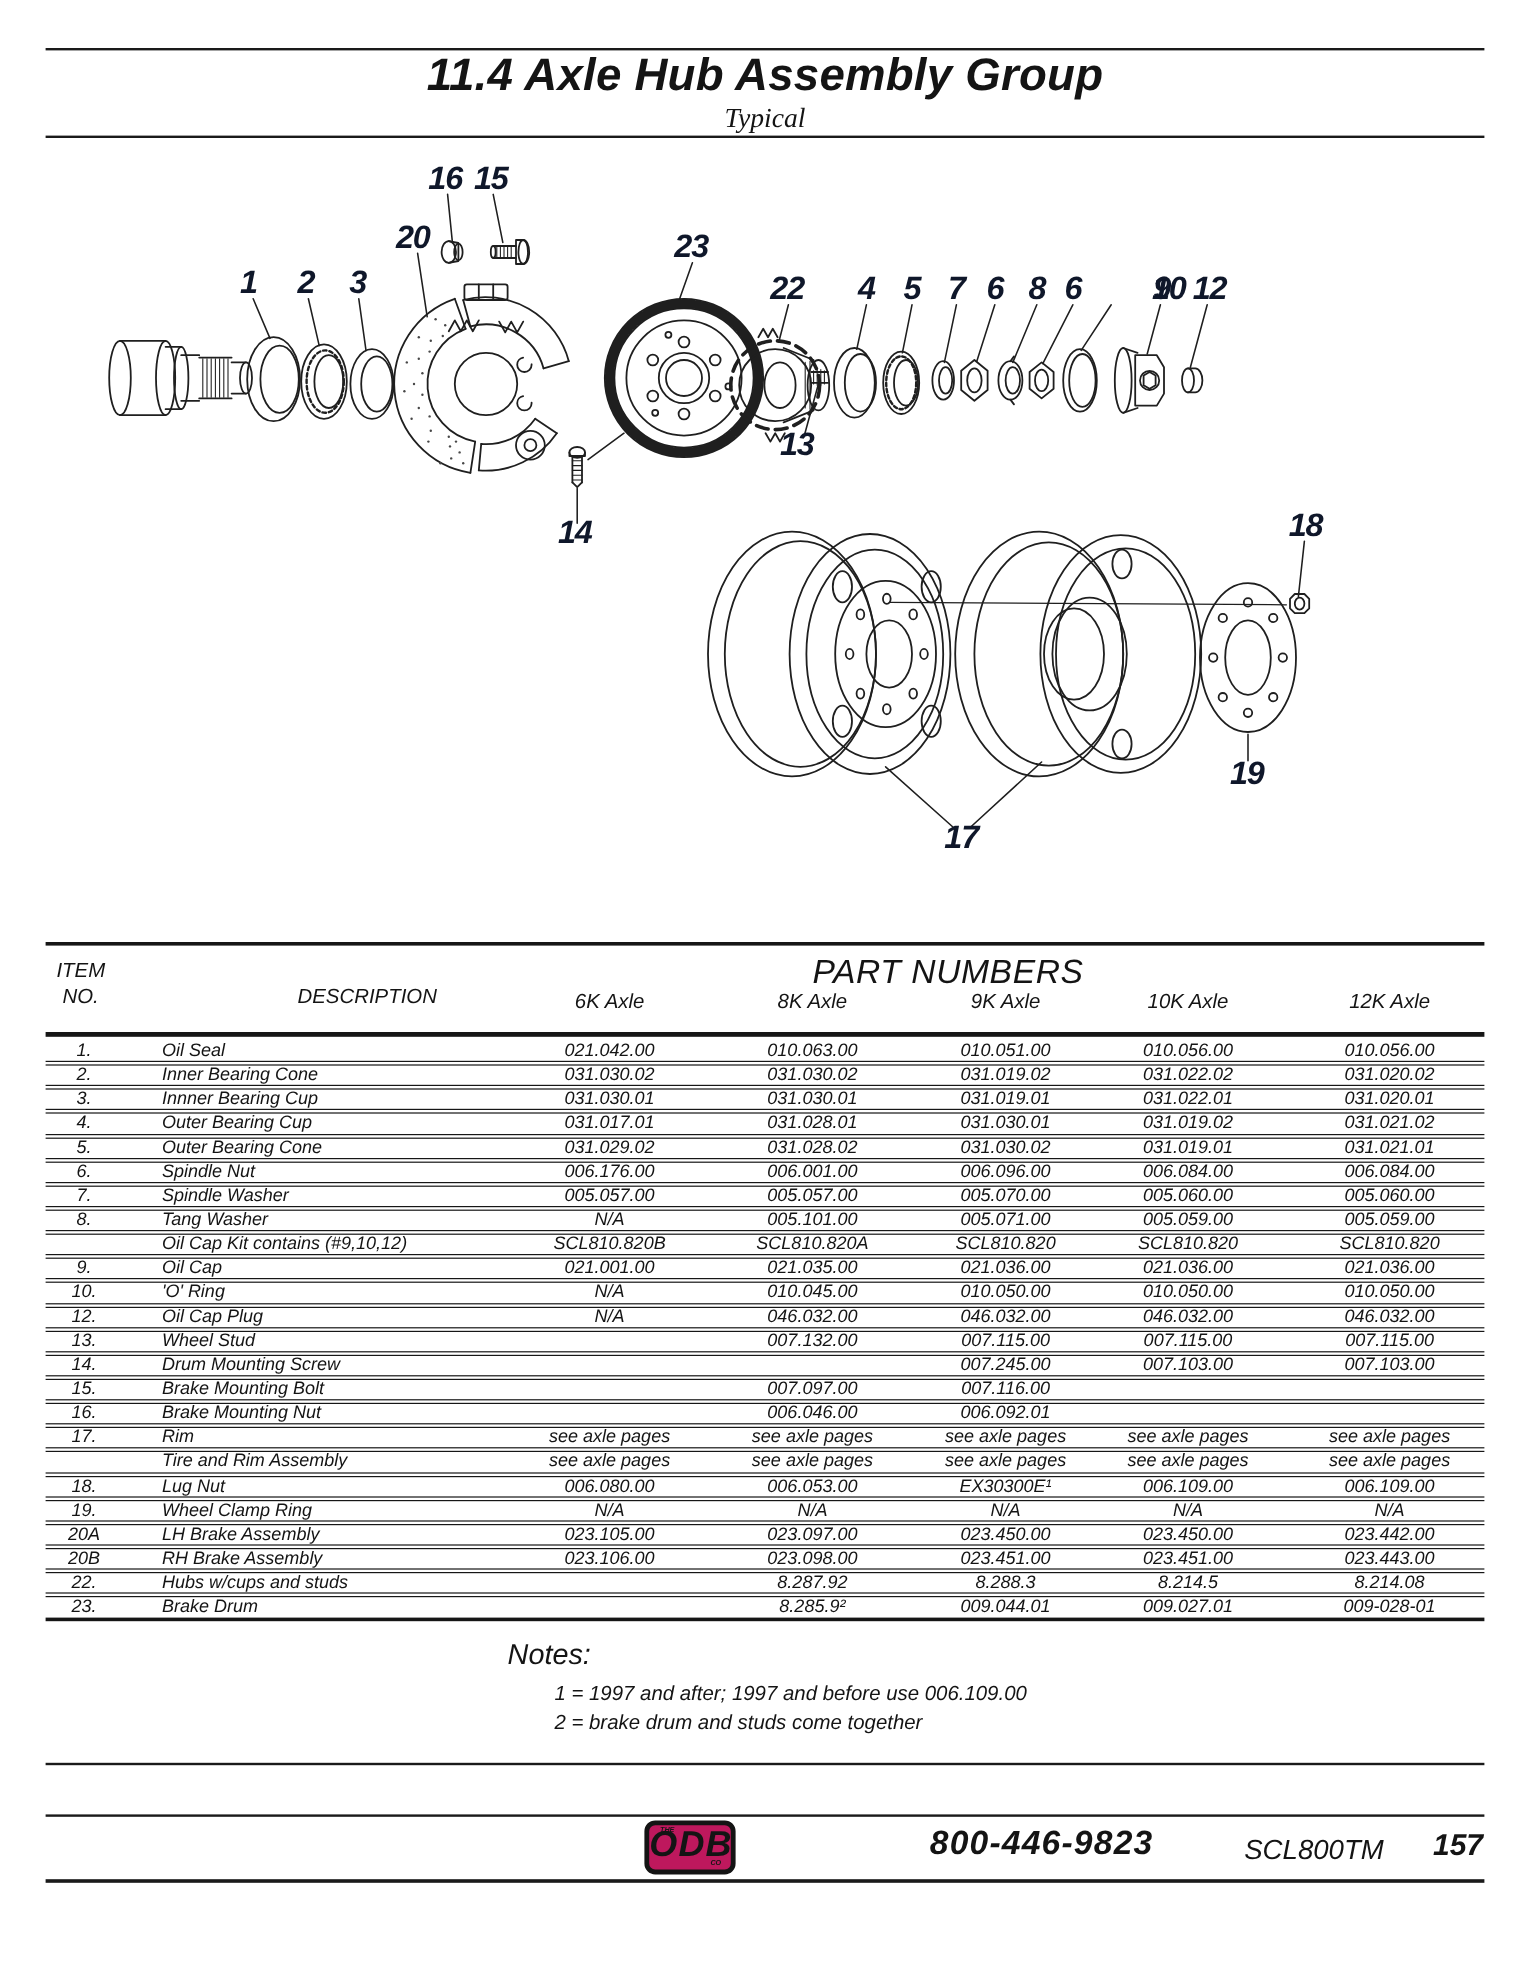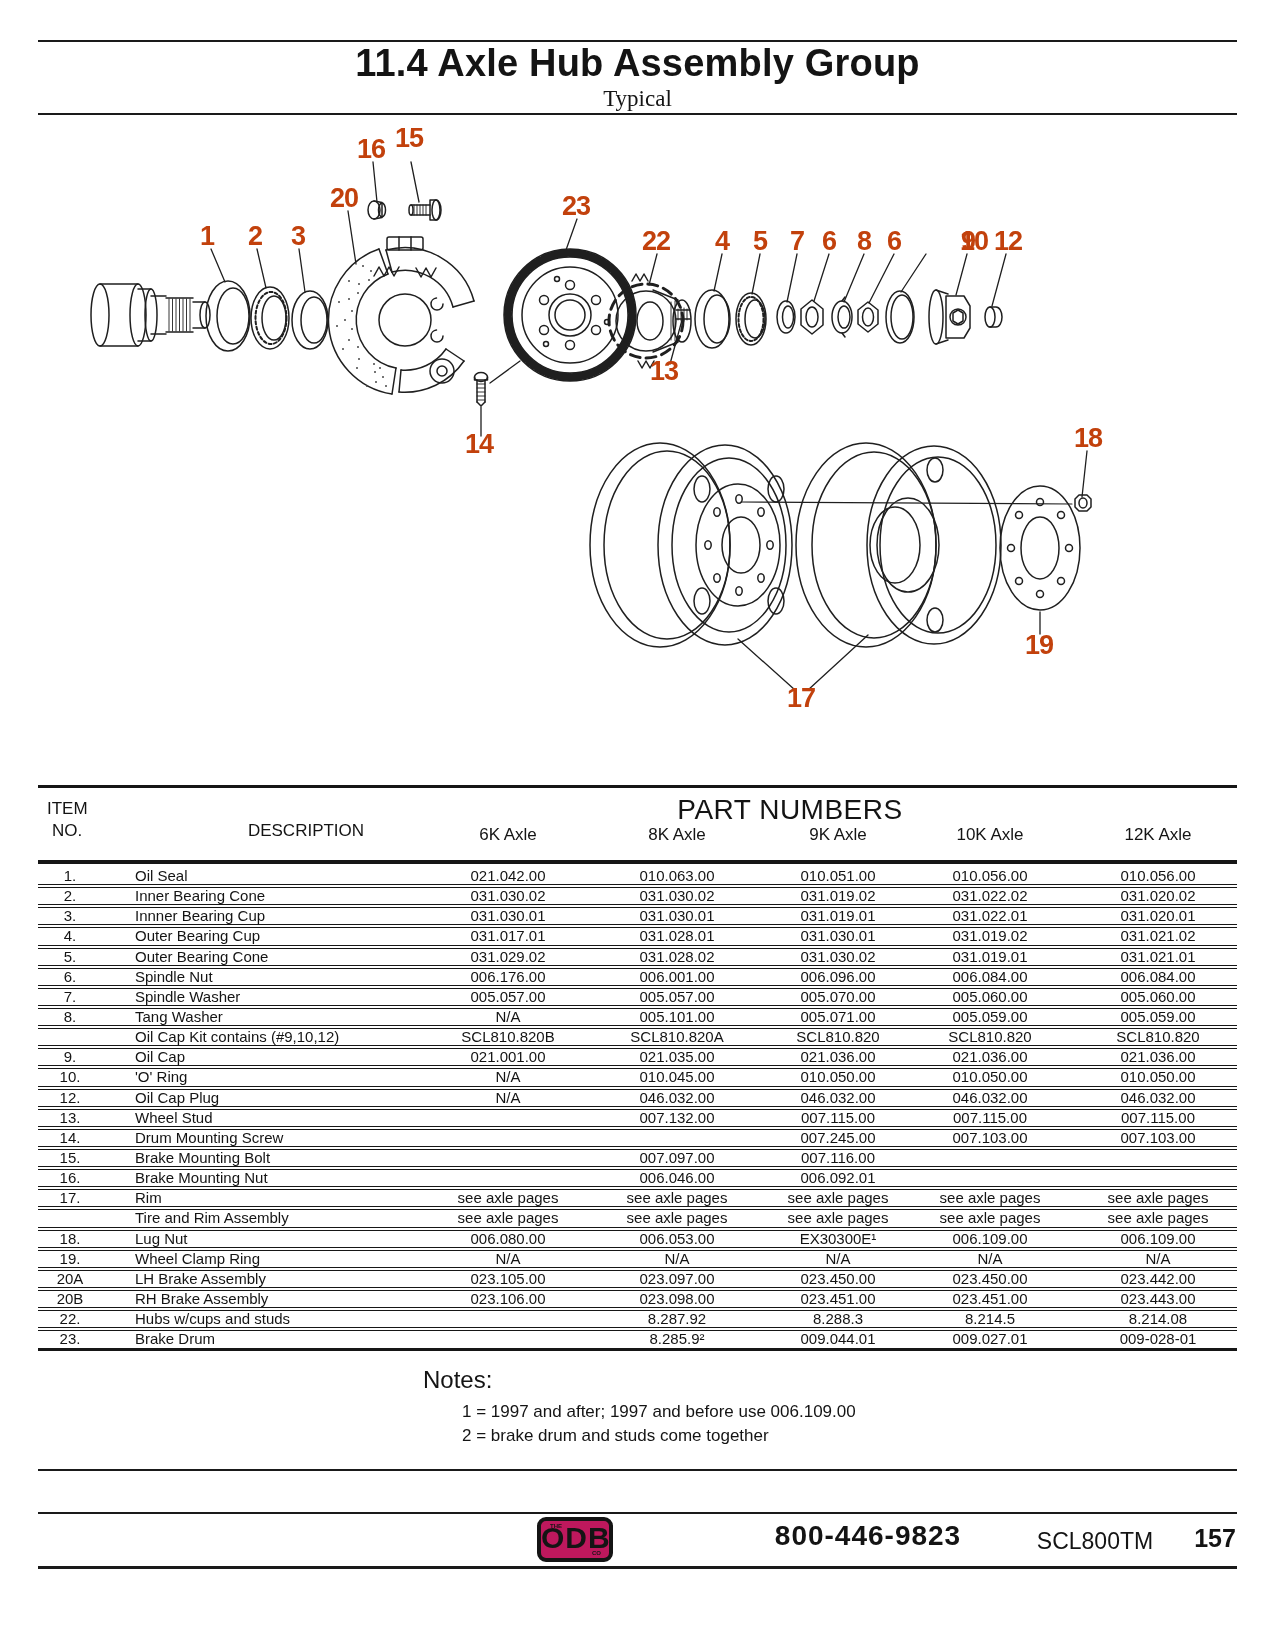--- a/index.html
+++ b/index.html
@@ -1,33 +1,33 @@
 <!DOCTYPE html>
 <html><head>
 <meta charset="utf-8">
 <style>
   html,body{margin:0;padding:0;background:#e8e8e8;}
   .page{position:relative;width:1275px;height:1650px;background:#ffffff;margin:0 auto;
-        font-family:"Liberation Sans", sans-serif;color:#141414;overflow:hidden;}
+        font-family:"Liberation Sans", sans-serif;color:#141414;overflow:hidden;font-style:italic;}
   .rule{position:absolute;left:38px;width:1199px;background:#1a1a1a;}
   .r1{top:40px;height:2px;}
   .r2{top:113px;height:2px;}
   .r-notes{top:1469px;height:1.5px;}
   .r-foot-top{top:1512px;height:2px;}
   .r-foot-bot{top:1566px;height:2.5px;}
 
   .title{position:absolute;top:42px;left:0;width:100%;text-align:center;
          font-size:38px;font-weight:bold;letter-spacing:0.2px;}
   .subtitle{position:absolute;top:86px;left:0;width:100%;text-align:center;
             font-family:"Liberation Serif", serif;font-size:23px;}
 
   .diagram{position:absolute;left:38px;top:118px;width:1199px;height:630px;}
   .diagram svg{position:absolute;left:0;top:0;}
   .callout{position:absolute;transform:translate(-50%,-50%);font-size:27px;
-           font-weight:600;letter-spacing:-1px;color:#c2410c;white-space:nowrap;}
+           font-weight:600;letter-spacing:-1px;color:#0f172a;white-space:nowrap;}
 
   .ptable{position:absolute;left:38px;top:785px;width:1199px;height:570px;font-size:15px;}
   .t-toprule{position:absolute;top:0;left:0;width:100%;height:3px;background:#161616;}
   .h-item{position:absolute;left:9px;top:14px;font-size:17px;}
   .h-no{position:absolute;left:14px;top:36px;font-size:17px;}
   .h-desc{position:absolute;left:138px;top:36px;width:260px;text-align:center;font-size:17px;}
   .h-pn{position:absolute;left:612px;top:9px;width:280px;text-align:center;font-size:28px;letter-spacing:0.5px;}
   .h-col{position:absolute;top:40px;width:120px;text-align:center;font-size:17px;}
   .h-c0{left:410px;} .h-c1{left:579px;} .h-c2{left:740px;} .h-c3{left:892px;} .h-c4{left:1060px;}
   .h-rule{position:absolute;top:75px;left:0;width:100%;height:3.5px;background:#161616;}
@@ -298,21 +298,21 @@
     <div>
 
         <span class="callout" style="left: 169px; top: 118px;">1</span>
 
         <span class="callout" style="left: 217px; top: 118px;">2</span>
 
         <span class="callout" style="left: 260px; top: 118px;">3</span>
 
         <span class="callout" style="left: 333px; top: 31px;">16</span>
 
-        <span class="callout" style="left: 371px; top: 20px;">15</span>
+        <span class="callout" style="left: 371px; top: 31px;">15</span>
 
         <span class="callout" style="left: 306px; top: 80px;">20</span>
 
         <span class="callout" style="left: 538px; top: 88px;">23</span>
 
         <span class="callout" style="left: 618px; top: 123px;">22</span>
 
         <span class="callout" style="left: 684px; top: 123px;">4</span>
 
         <span class="callout" style="left: 722px; top: 123px;">5</span>

